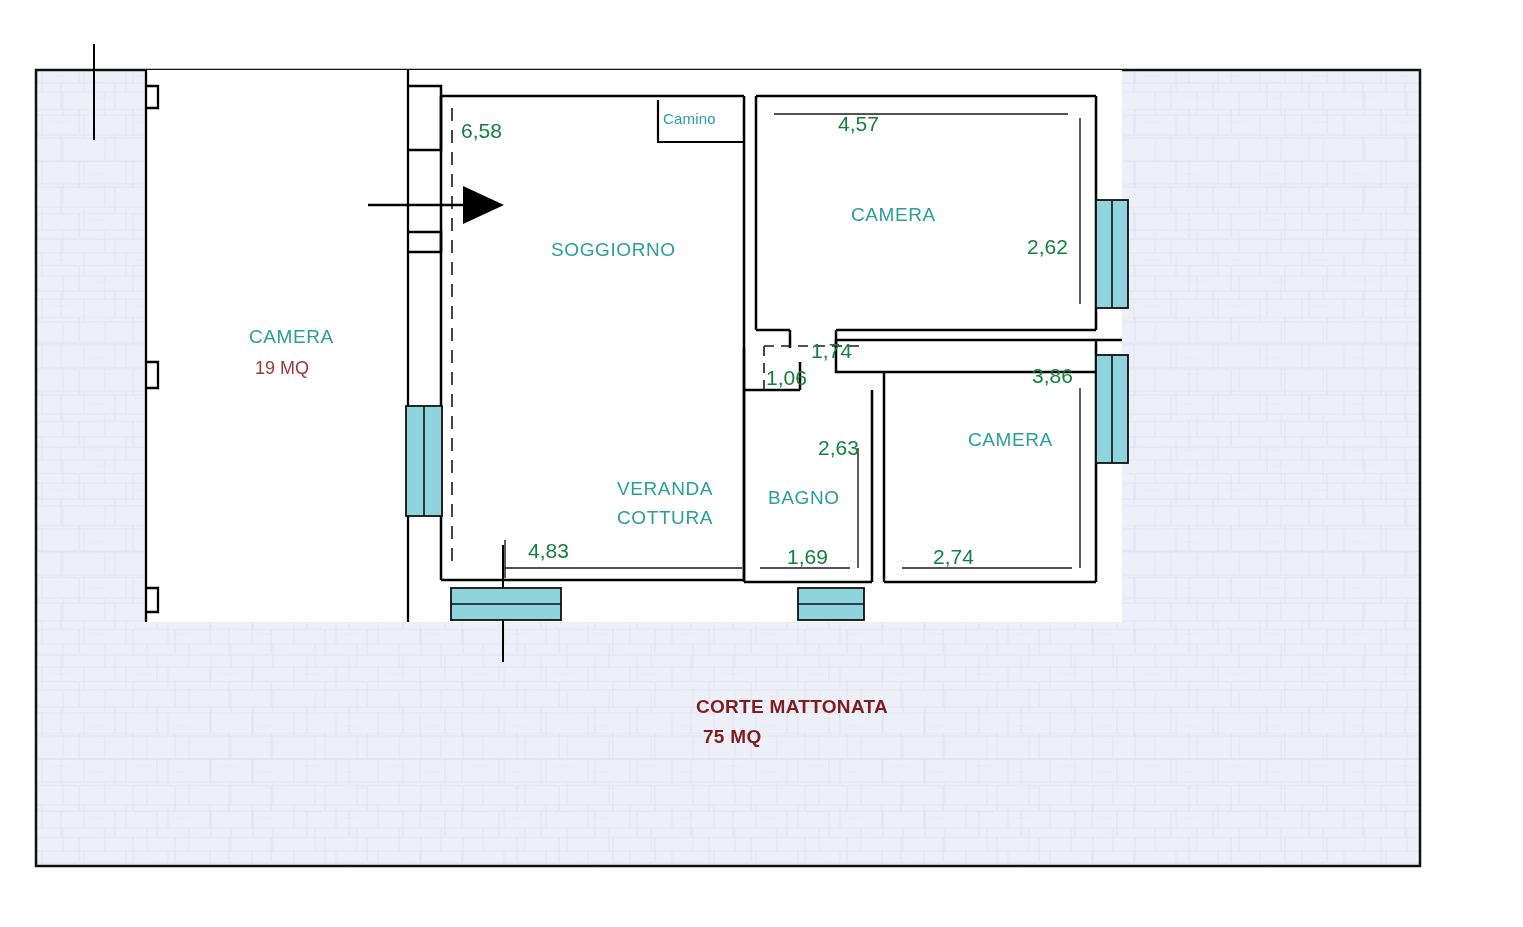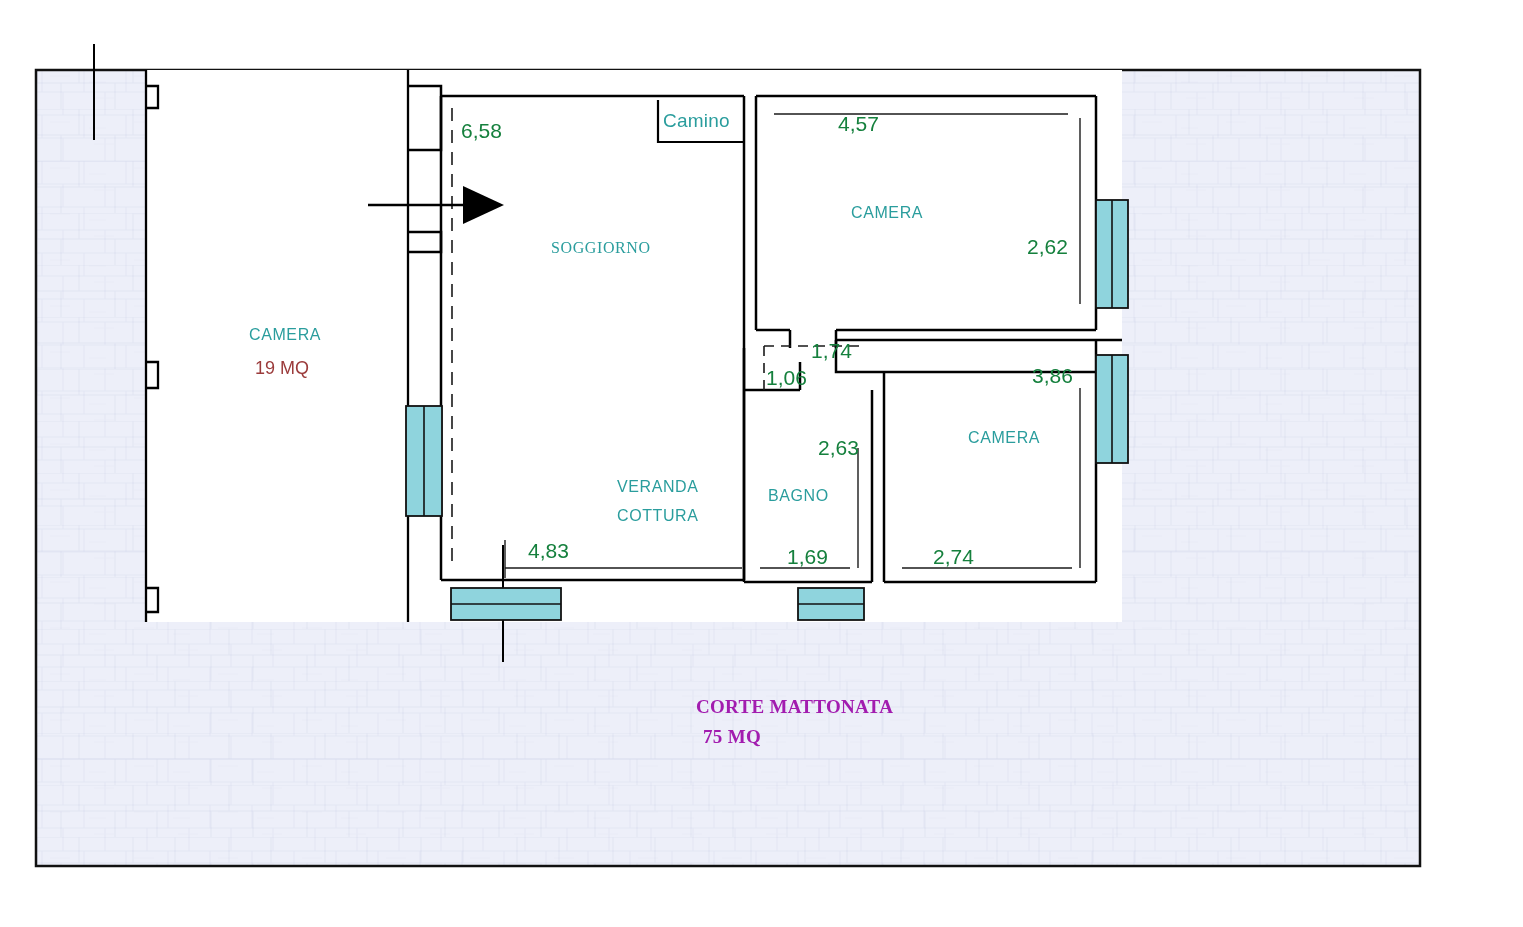--- a/index.html
+++ b/index.html
@@ -19,51 +19,51 @@
     position: absolute;
     left: 0;
     top: 0;
     width: 1523px;
     height: 927px;
     display: block;
   }
   .room-label {
     position: absolute;
     color: #2a9d9d;
-    font-size: 16px;
+    font-size: 19px;
     letter-spacing: 0.6px;
     white-space: nowrap;
     font-family: "Liberation Sans", sans-serif;
   }
   .room-label.small {
-    font-size: 19px;
+    font-size: 15px;
     letter-spacing: 0.2px;
   }
   .area-label {
     position: absolute;
     color: #9b3b3b;
     font-size: 18px;
     white-space: nowrap;
     font-family: "Liberation Sans", sans-serif;
   }
   .dim-label {
     position: absolute;
     color: #15803d;
     font-size: 21px;
     white-space: nowrap;
     font-family: "Liberation Sans", sans-serif;
   }
   .court-label {
     position: absolute;
-    color: #a21caf;
+    color: #7f1d1d;
     font-size: 19px;
     font-weight: bold;
     white-space: nowrap;
     letter-spacing: 0.3px;
-    font-family: Liberation Serif, serif;
+    font-family: Liberation Sans, sans-serif;
   }
 </style>
 </head>
 <body>
 
 <div id="plan-root">
 
   <svg id="plan-svg" viewBox="0 0 1523 927" xmlns="http://www.w3.org/2000/svg">
     <defs>
       <pattern id="brickPattern" width="84" height="46" patternUnits="userSpaceOnUse">
@@ -193,21 +193,21 @@
     </g>
     <g>
       <rect x="798" y="588" width="66" height="32" fill="#8fd4dd" stroke="#111111" stroke-width="1.8"></rect>
       <path d="M798 604 H864" stroke="#111111" stroke-width="1.6"></path>
     </g>
   </svg>
 
   <div class="room-label" style="left:249px; top:326px;">CAMERA</div>
   <div class="area-label" style="left:255px; top:358px;">19 MQ</div>
 
-  <div class="room-label" style="left:551px; top:239px;font-family:Liberation Serif, serif;">SOGGIORNO</div>
+  <div class="room-label" style="left:551px; top:239px;">SOGGIORNO</div>
 
   <div class="room-label" style="left:617px; top:478px;">VERANDA</div>
   <div class="room-label" style="left:617px; top:507px;">COTTURA</div>
 
   <div class="room-label" style="left:768px; top:487px;">BAGNO</div>
 
   <div class="room-label" style="left:851px; top:204px;">CAMERA</div>
 
   <div class="room-label" style="left:968px; top:429px;">CAMERA</div>
 

